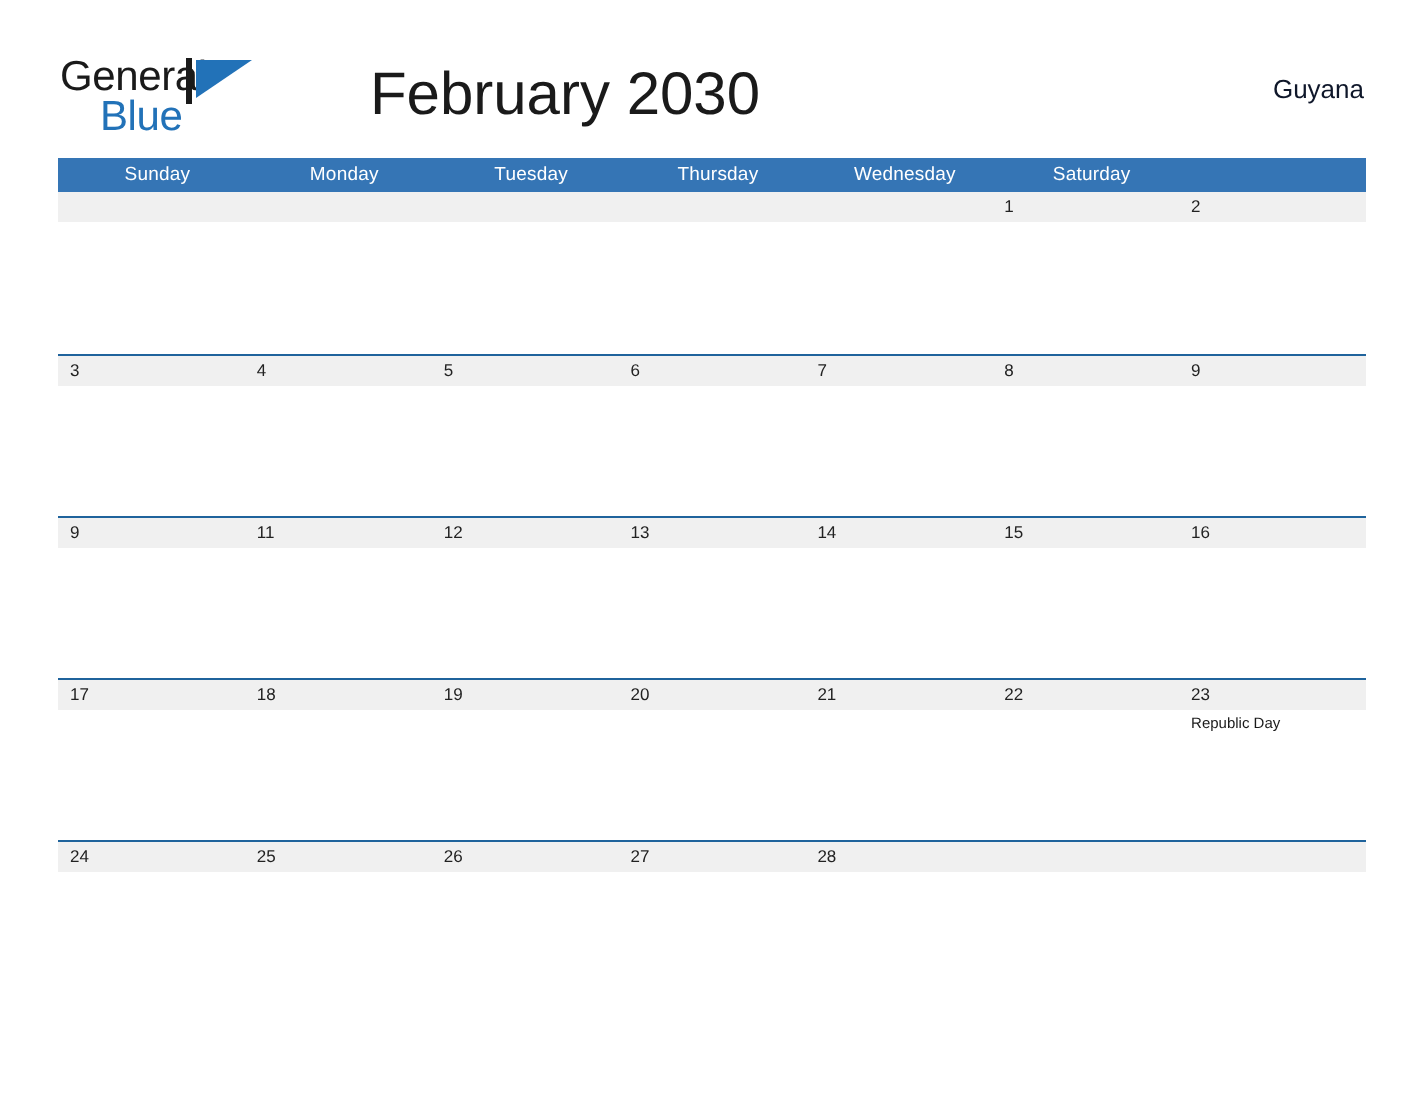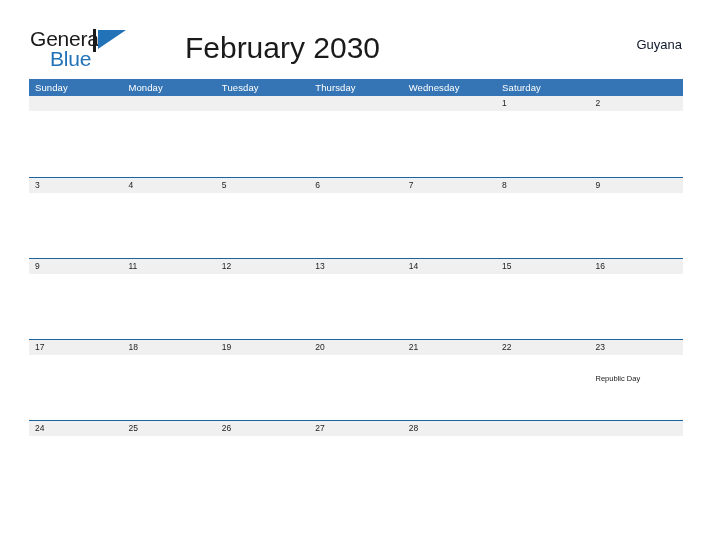--- a/index.html
+++ b/index.html
@@ -113,20 +113,21 @@
   .weekday-cell {
     width: 93.43px;
     box-sizing: border-box;
     padding-left: 6px;
     color: #ffffff;
     font-size: 9.5px;
     line-height: 17px;
     letter-spacing: 0.1px;
     white-space: nowrap;
     overflow: hidden;
+    text-align: center;
   }
 
   .week-row {
     width: 654px;
     height: 81px;
     border-top: 1.3px solid #1f639c;
     box-sizing: border-box;
     position: relative;
   }
   .week-row:first-of-type {
@@ -147,21 +148,21 @@
   .day-body {
     display: flex;
     width: 654px;
     height: 65px;
     background: #ffffff;
   }
   .day-body-cell {
     width: 93.43px;
     box-sizing: border-box;
     padding-left: 6px;
-    padding-top: 19px;
+    padding-top: 2px;
   }
 
   .day-num {
     font-size: 8.5px;
     line-height: 15px;
     color: #222222;
     padding-left: 6px;
   }
 
   .event {

